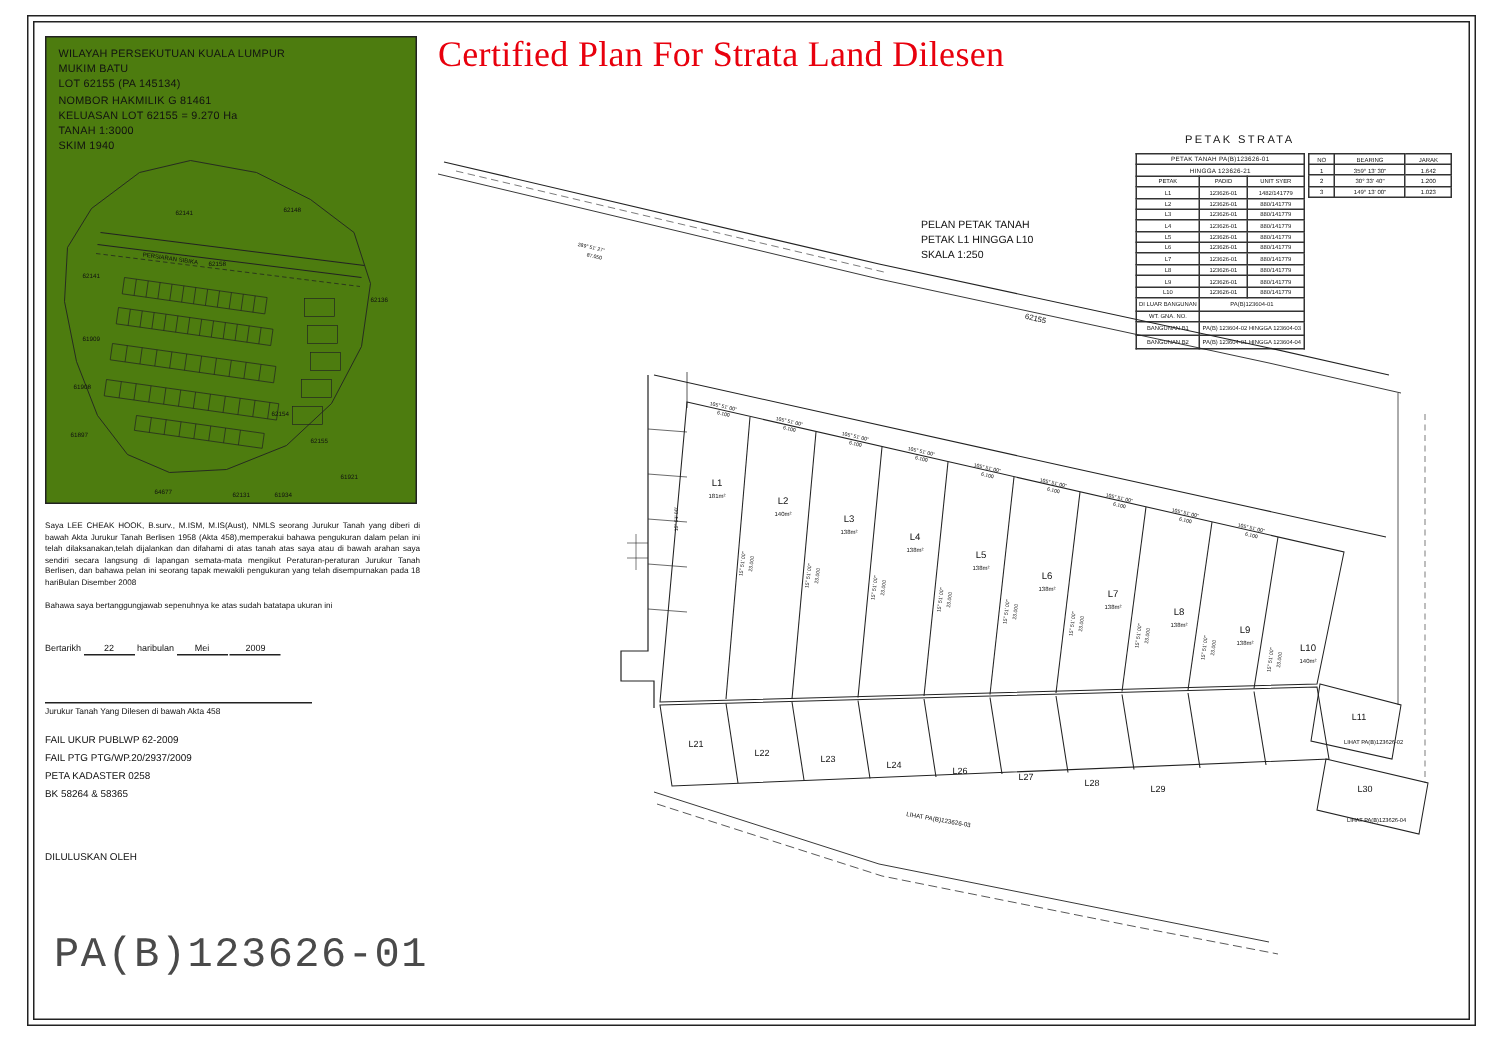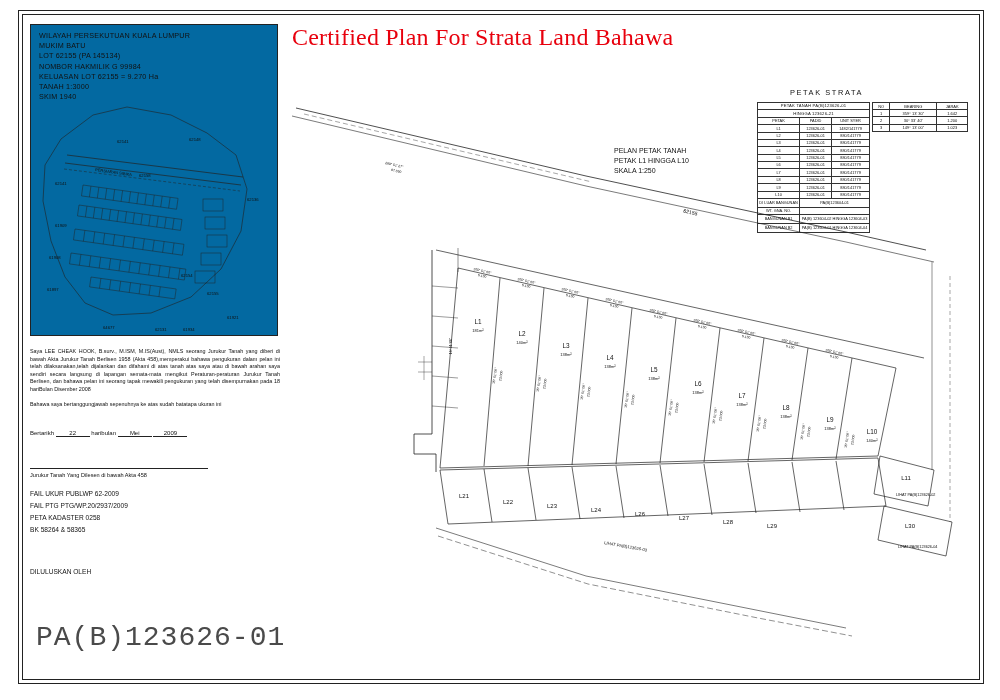--- a/index.html
+++ b/index.html
@@ -15,21 +15,21 @@
     font-size:24px;color:#e8000d;letter-spacing:.2px;white-space:nowrap;
   }
 
   .sheetno{
     position:absolute;left:36px;top:622px;
     font-size:28px;letter-spacing:1px;color:#4a4a4a;
     font-family:Liberation Mono, monospace;
   }
 
   
-  .keybox{position:absolute;left:30px;top:24px;width:246px;height:310px;border:1px solid #222;background:#0369a1;}
+  .keybox{position:absolute;left:30px;top:24px;width:246px;height:310px;border:1px solid #222;background:#4d7c0f;}
   .keyhead{position:absolute;left:8px;top:6px;font-size:7.2px;line-height:10.2px;letter-spacing:.2px;color:#111;}
   .keyhead div{white-space:nowrap;}
   .keymap{position:absolute;left:0;top:56px;width:246px;height:254px;overflow:hidden;}
 
   
   .decl{position:absolute;left:30px;top:348px;width:250px;}
   .decl p{margin:0 0 0 0;font-size:5.4px;line-height:7.6px;text-align:justify;color:#111;}
   .decl .gap{height:7px;}
   .date-row{position:absolute;left:30px;top:430px;font-size:6px;white-space:nowrap;}
   .date-row .u{display:inline-block;border-bottom:1px solid #222;min-width:34px;text-align:center;}
@@ -54,29 +54,29 @@
   .main{position:absolute;left:286px;top:36px;width:688px;height:630px;overflow:hidden;}
 </style>
 </head>
 <body>
 
 <div id="page">
 
   <div class="frame"></div>
   <div class="frame-inner"></div>
 
-  <div class="title">Certified Plan For Strata Land Bahawa</div>
+  <div class="title">Certified Plan For Strata Land Dilesen</div>
   <div class="sheetno">PA(B)123626-01</div>
 
   <div class="keybox">
     <div class="keyhead">
       <div>WILAYAH PERSEKUTUAN KUALA LUMPUR</div>
       <div>MUKIM BATU</div>
       <div>LOT 62155 (PA 145134)</div>
-      <div>NOMBOR HAKMILIK G 99984</div>
+      <div>NOMBOR HAKMILIK G 81461</div>
       <div>KELUASAN LOT 62155 = 9.270 Ha</div>
       <div>TANAH 1:3000</div>
       <div>SKIM 1940</div>
     </div>
 
     <div class="keymap">
       <svg width="246" height="254" viewBox="0 0 246 254">
         <g stroke="#222" fill="none" stroke-width="0.6">
 
           <path d="M14,84 L30,58 L62,34 L96,26 L140,34 L176,52 L205,74 L216,108 L210,150 L190,188 L160,216 L120,232 L82,234 L54,222 L34,196 L20,160 L12,120 Z"></path>

